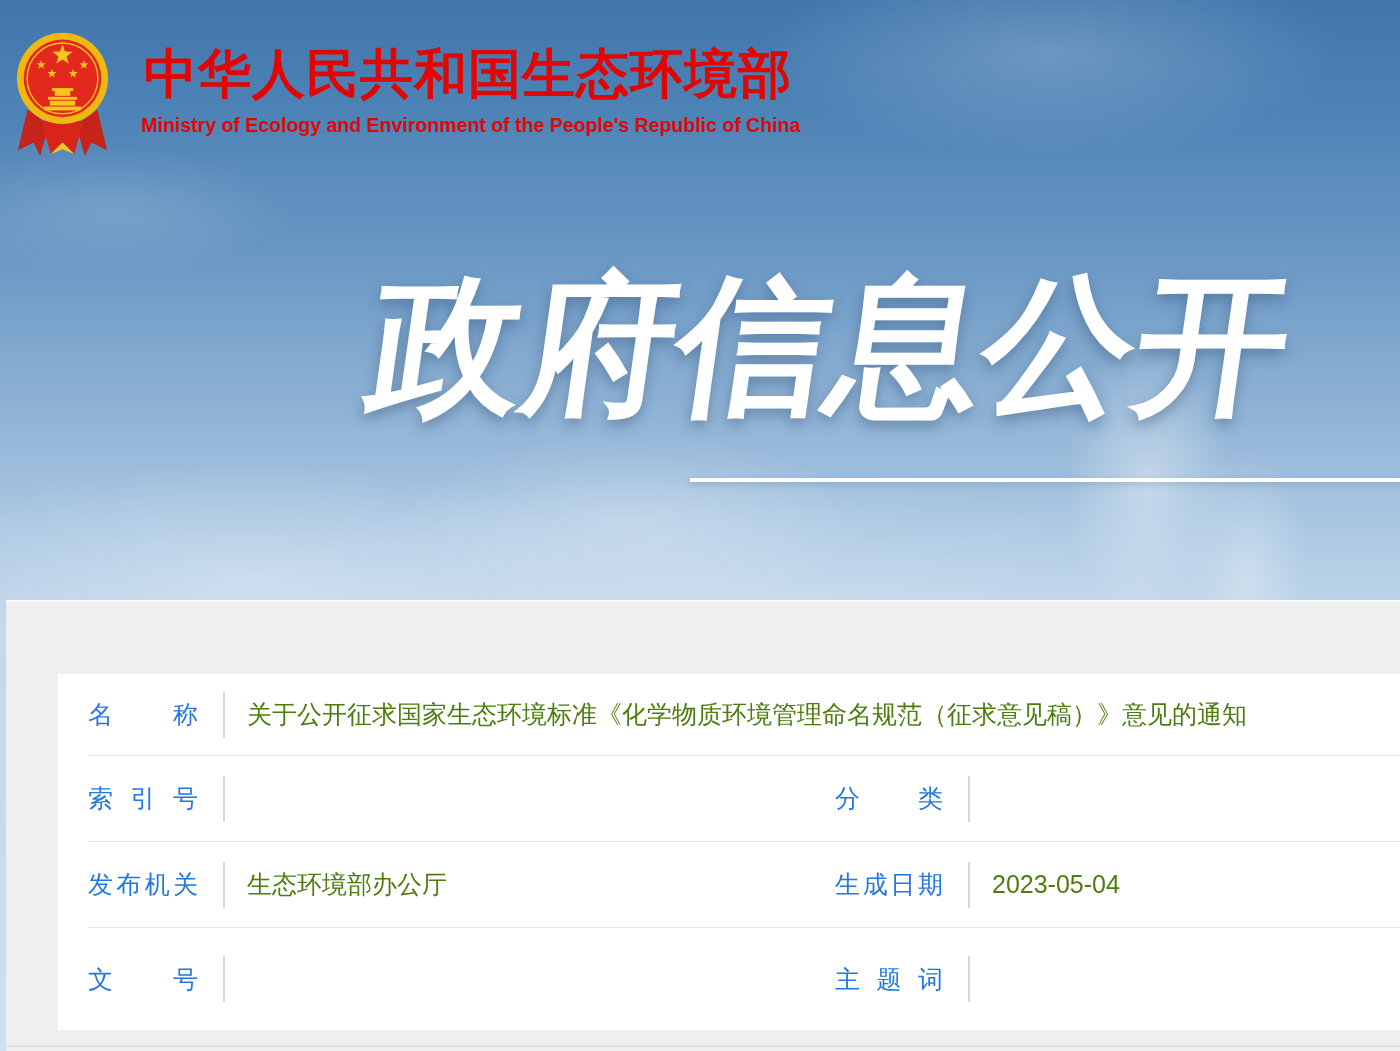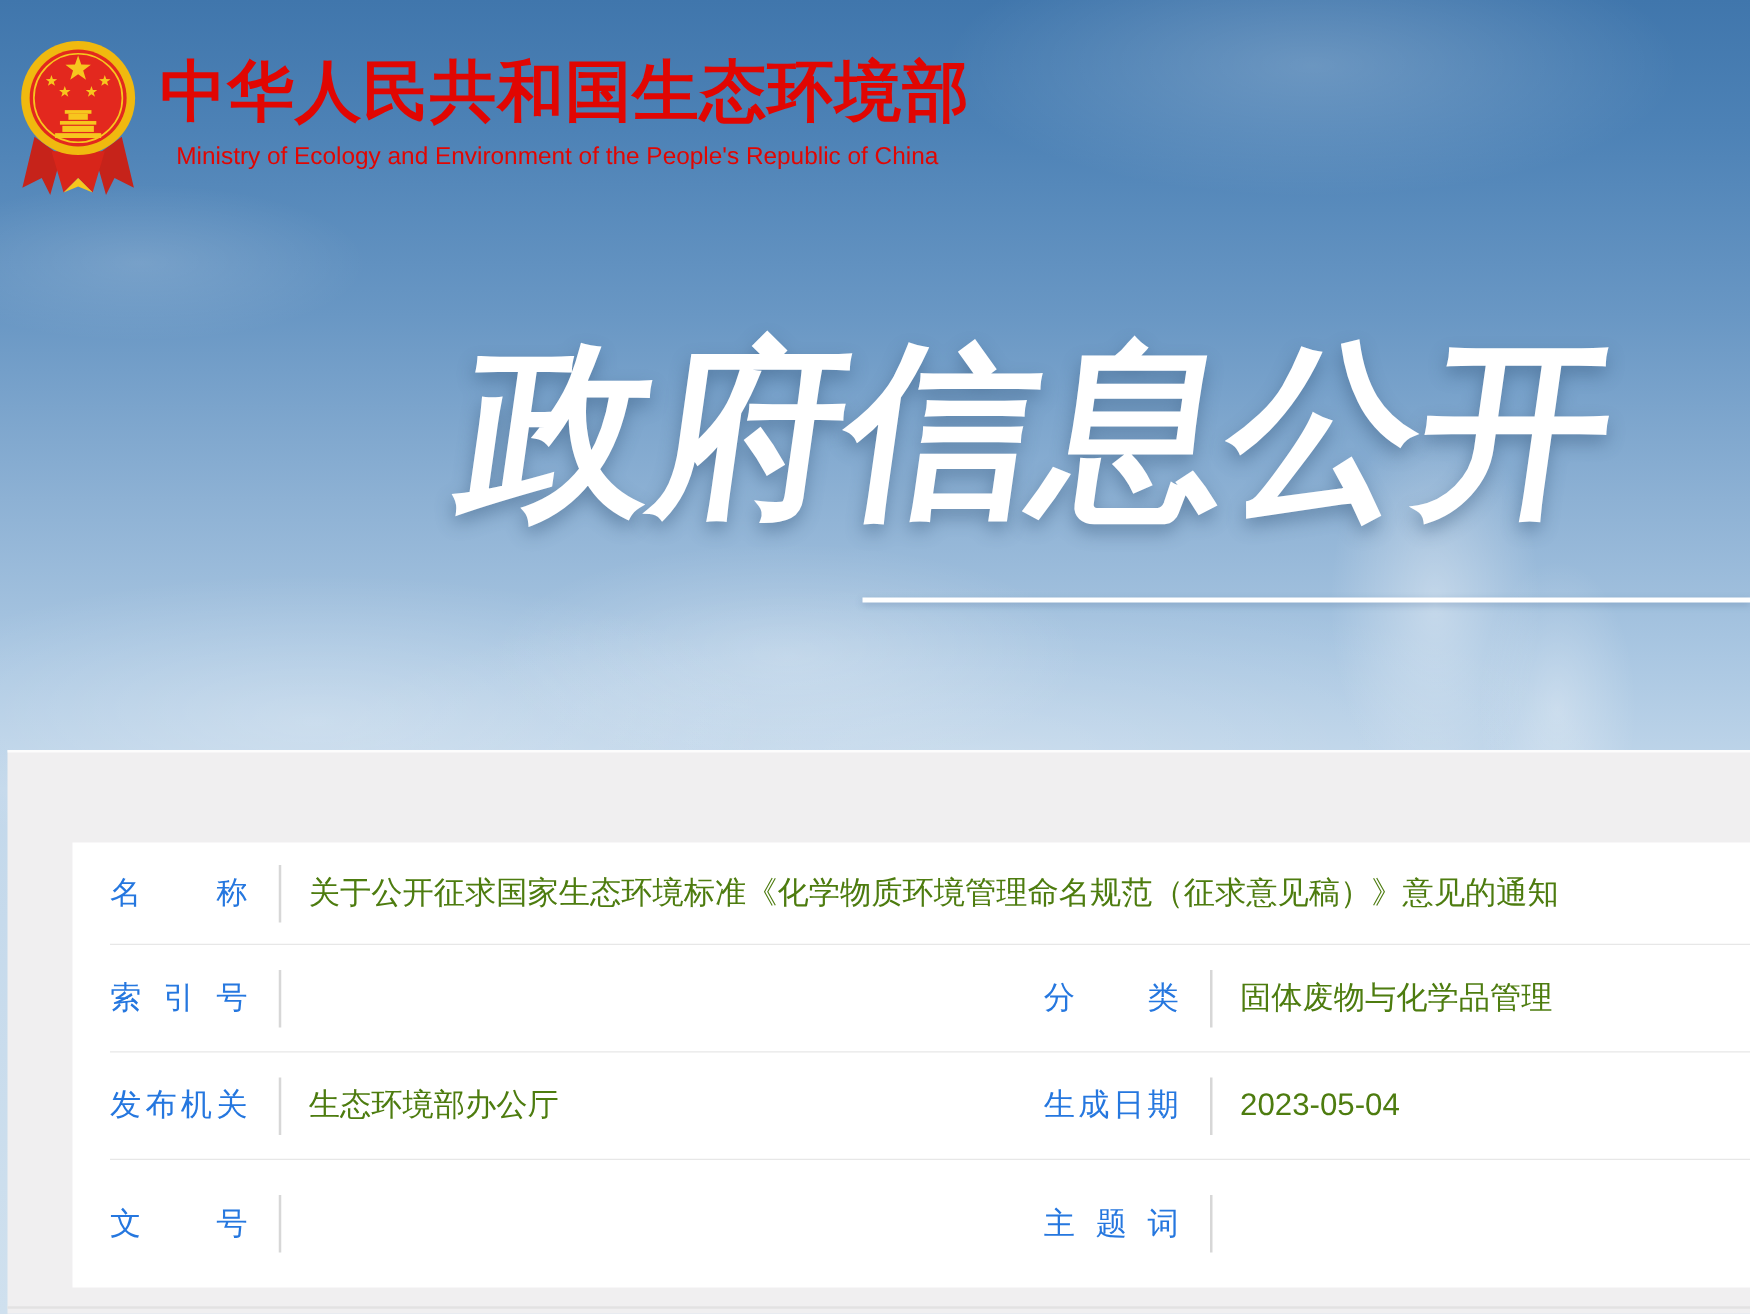--- a/index.html
+++ b/index.html
@@ -20,27 +20,27 @@
       radial-gradient(ellipse 120px 220px at 82% 46%, rgba(255,255,255,0.38), transparent 70%),
       radial-gradient(ellipse 90px 170px  at 89% 54%, rgba(255,255,255,0.30), transparent 70%),
       radial-gradient(ellipse 520px 170px at 18% 55%, rgba(255,255,255,0.28), transparent 70%),
       radial-gradient(ellipse 700px 190px at 55% 58%, rgba(255,255,255,0.22), transparent 75%),
       linear-gradient(180deg,#4076ac 0%,#4d82b6 10%,#6997c4 24%,#8db1d4 38%,#aac7e2 50%,#c3d8eb 60%,#cfe0ee 100%);
   }
 
   
   .emblem{position:absolute;left:14px;top:20px;width:97px;height:142px;}
   .ministry-cn{
-    position:absolute;left:128px;top:42px;
+    position:absolute;left:144px;top:42px;
     font-size:53px;font-weight:700;color:#e10602;
     letter-spacing:1px;white-space:nowrap;line-height:1.2;
   }
   .ministry-en{
     position:absolute;left:141px;top:114px;
-    font-size:19.5px;font-weight:400;color:#e10602;white-space:nowrap;
+    font-size:19.5px;font-weight:700;color:#e10602;white-space:nowrap;
   }
 
   
   .banner-title{
     position:absolute;left:372px;top:258px;width:940px;
     font-size:152px;font-weight:900;color:#ffffff;line-height:1.15;
     white-space:nowrap;letter-spacing:1px;
     transform:skewX(-8deg);
     text-shadow:0 6px 14px rgba(52,84,120,0.45);
   }
@@ -143,21 +143,20 @@
               <span>号</span>
             </span>
           <span class="vsep"></span>
         </div>
         <div class="cell-side">
           <span class="lab char-justify">
               <span>分</span>
               <span>类</span>
             </span>
           <span class="vsep"></span>
-          <span class="val">固体废物与化学品管理</span>
         </div>
       </div>
 
       <div class="info-row row-3">
         <div class="cell-main">
           <span class="lab char-justify">
               <span>发</span>
               <span>布</span>
               <span>机</span>
               <span>关</span>

